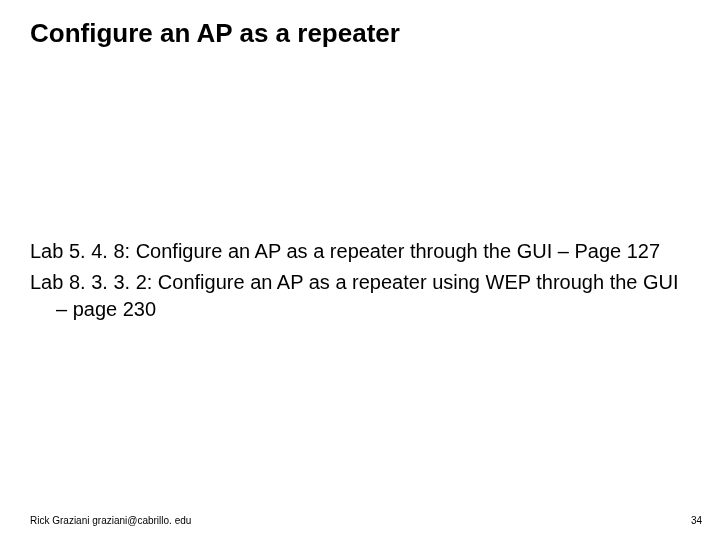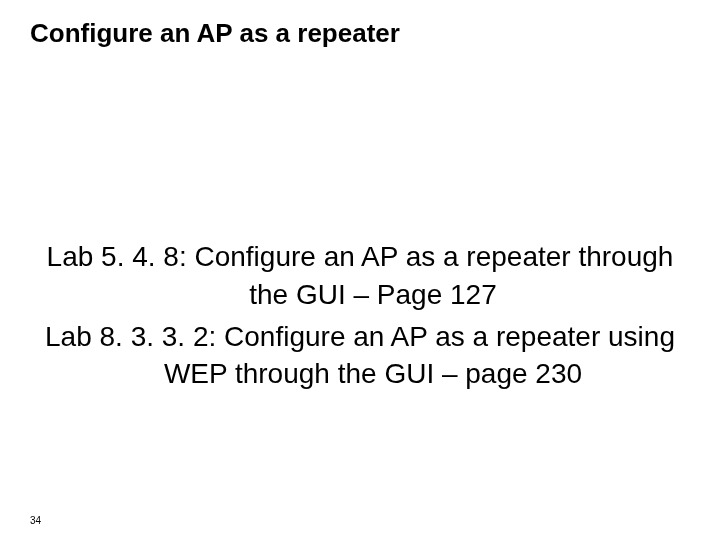--- a/index.html
+++ b/index.html
@@ -27,27 +27,26 @@
       color: #000000;
       margin-bottom: 0;
     }
     .body-content {
       position: absolute;
       top: 238px;
       left: 30px;
       right: 30px;
     }
     .lab-item {
-      font-size: 28px;
+      font-size: 20px;
       color: #000000;
       line-height: 1.35;
       margin-bottom: 4px;
       padding-left: 26px;
       text-indent: -26px;
-      text-align: center;
     }
     .footer {
       position: absolute;
       bottom: 14px;
       left: 30px;
       right: 18px;
       display: flex;
       justify-content: space-between;
       align-items: baseline;
     }
@@ -65,15 +64,16 @@
 
 <div class="slide">
   <h1 class="title">Configure an AP as a repeater</h1>
 
   <div class="body-content">
     <p class="lab-item">Lab 5. 4. 8:  Configure an AP as a repeater through the GUI – Page 127</p>
     <p class="lab-item">Lab 8. 3. 3. 2:  Configure an AP as a repeater using WEP through the GUI – page 230</p>
   </div>
 
   <div class="footer">
+    <span class="footer-author">Rick Graziani  graziani@cabrillo. edu</span>
     <span class="footer-page">34</span>
   </div>
 </div>
 
 </body></html>

